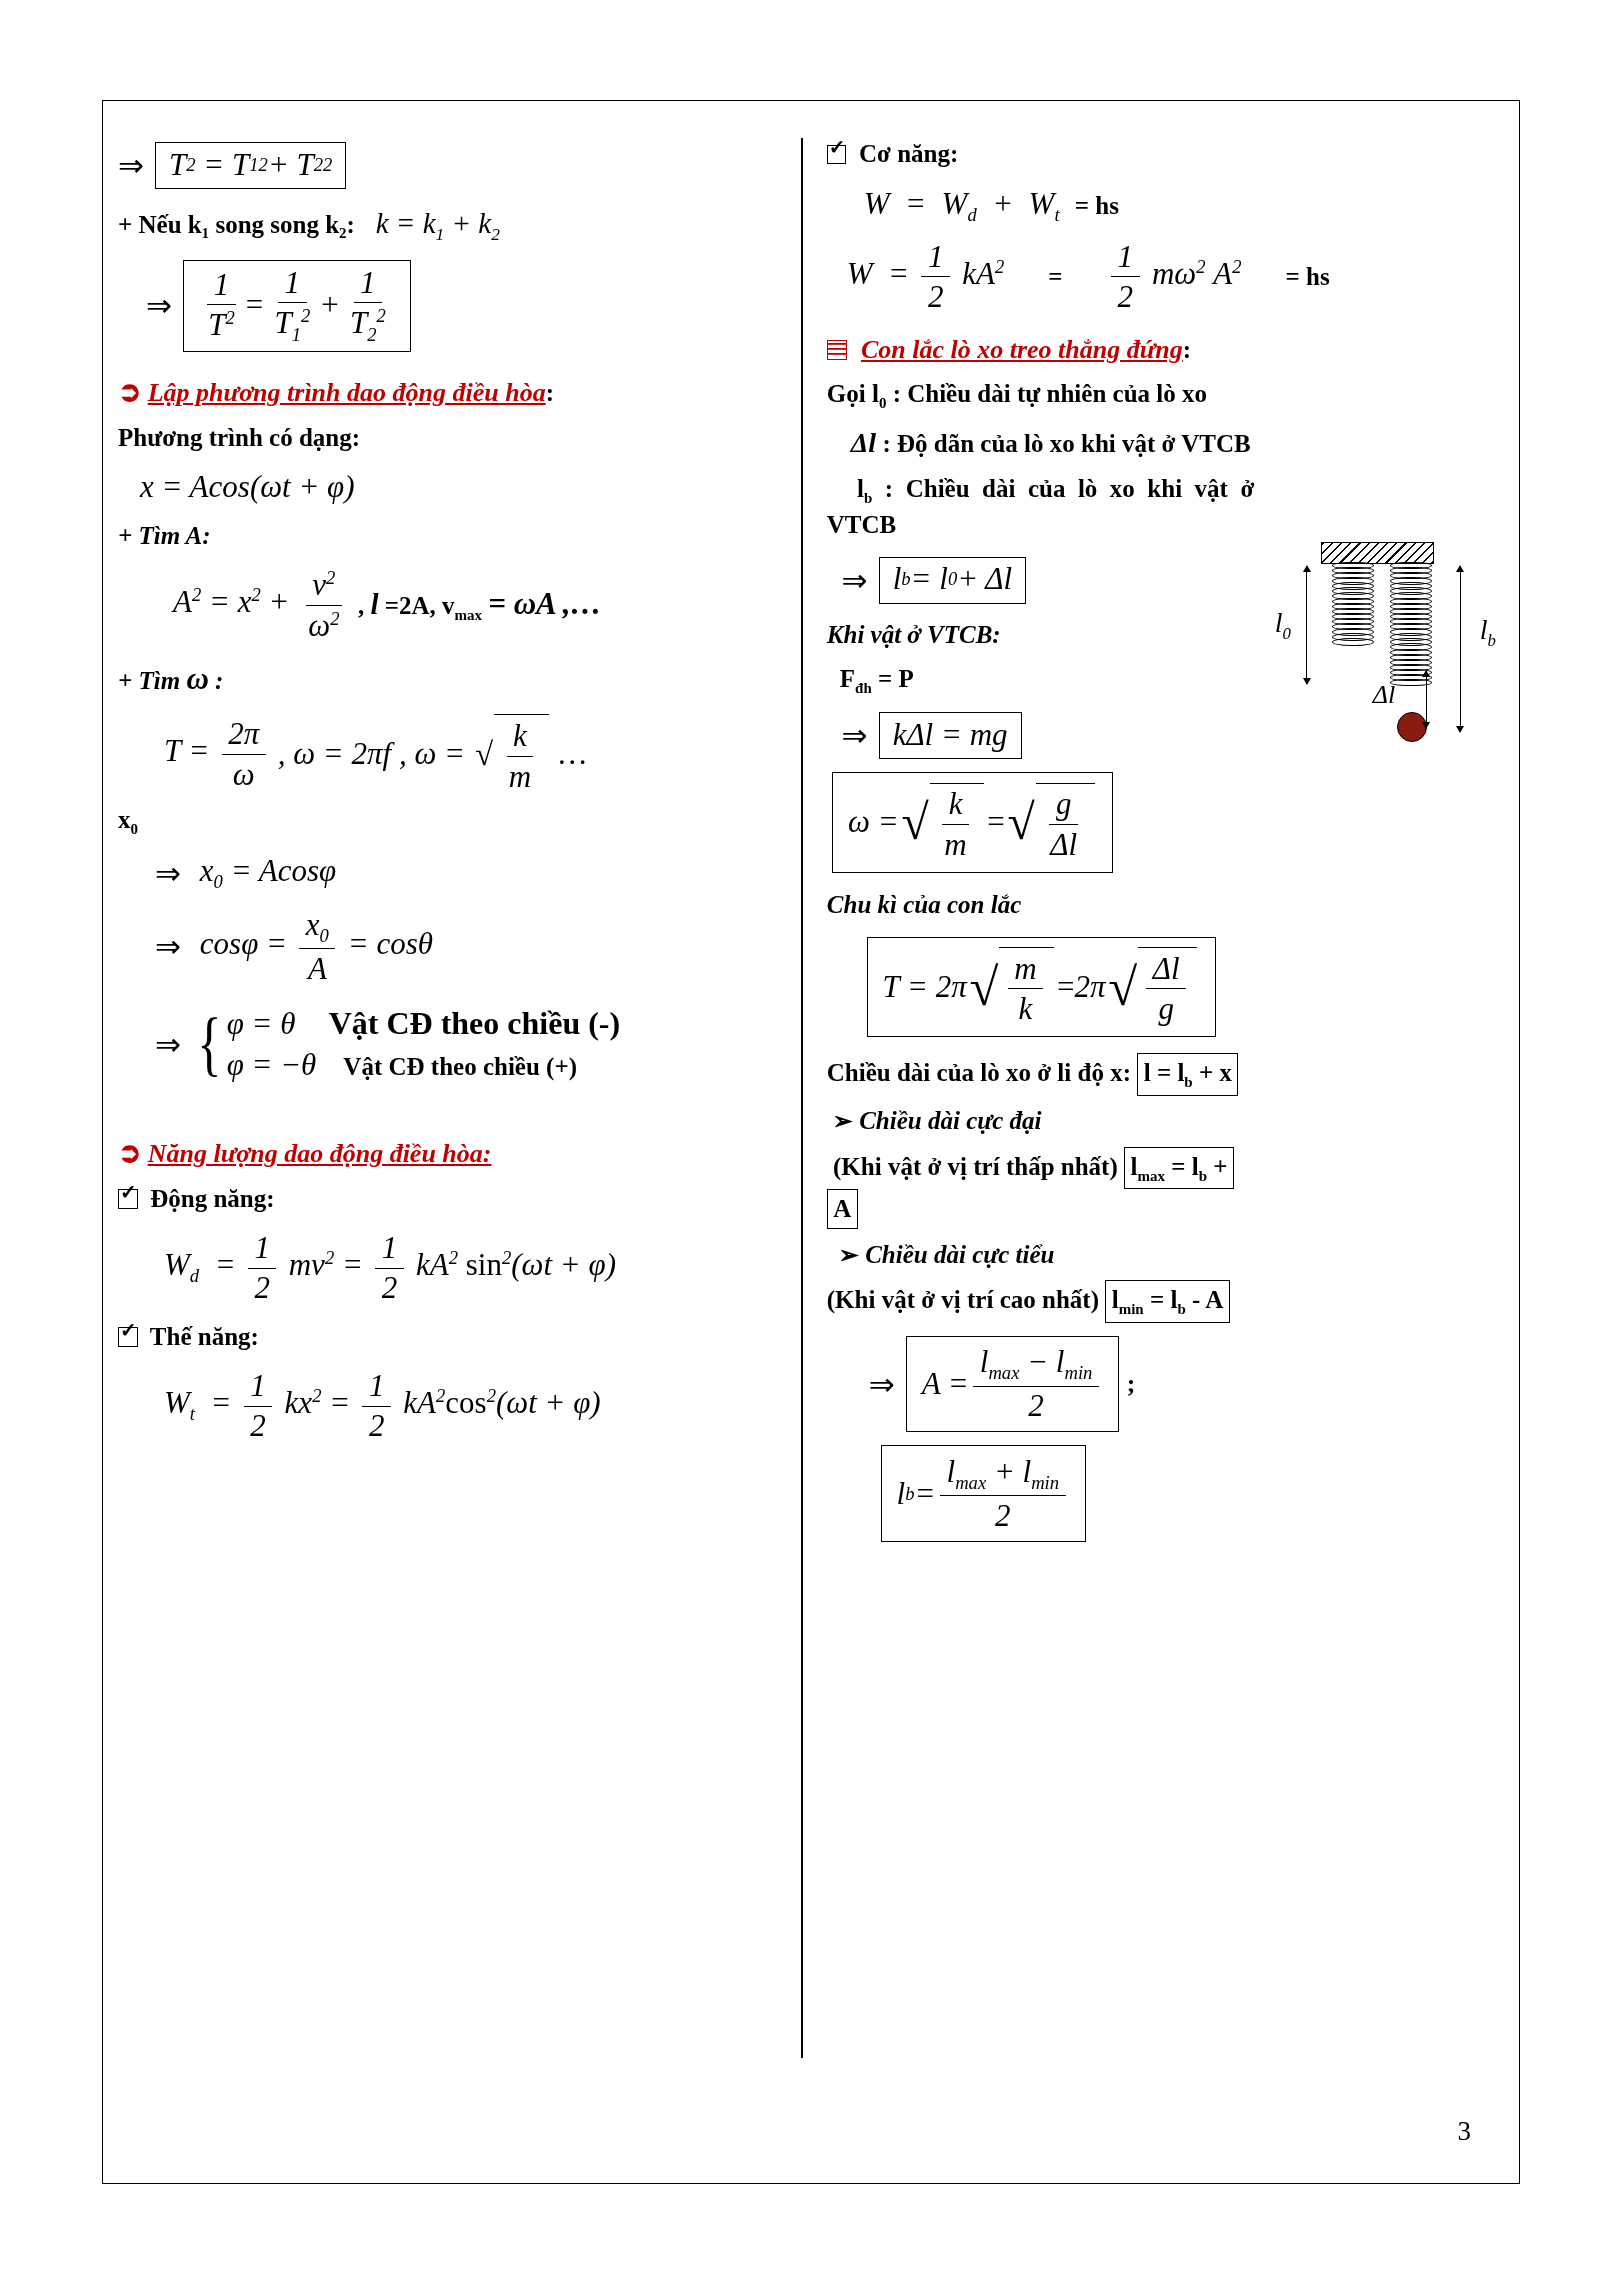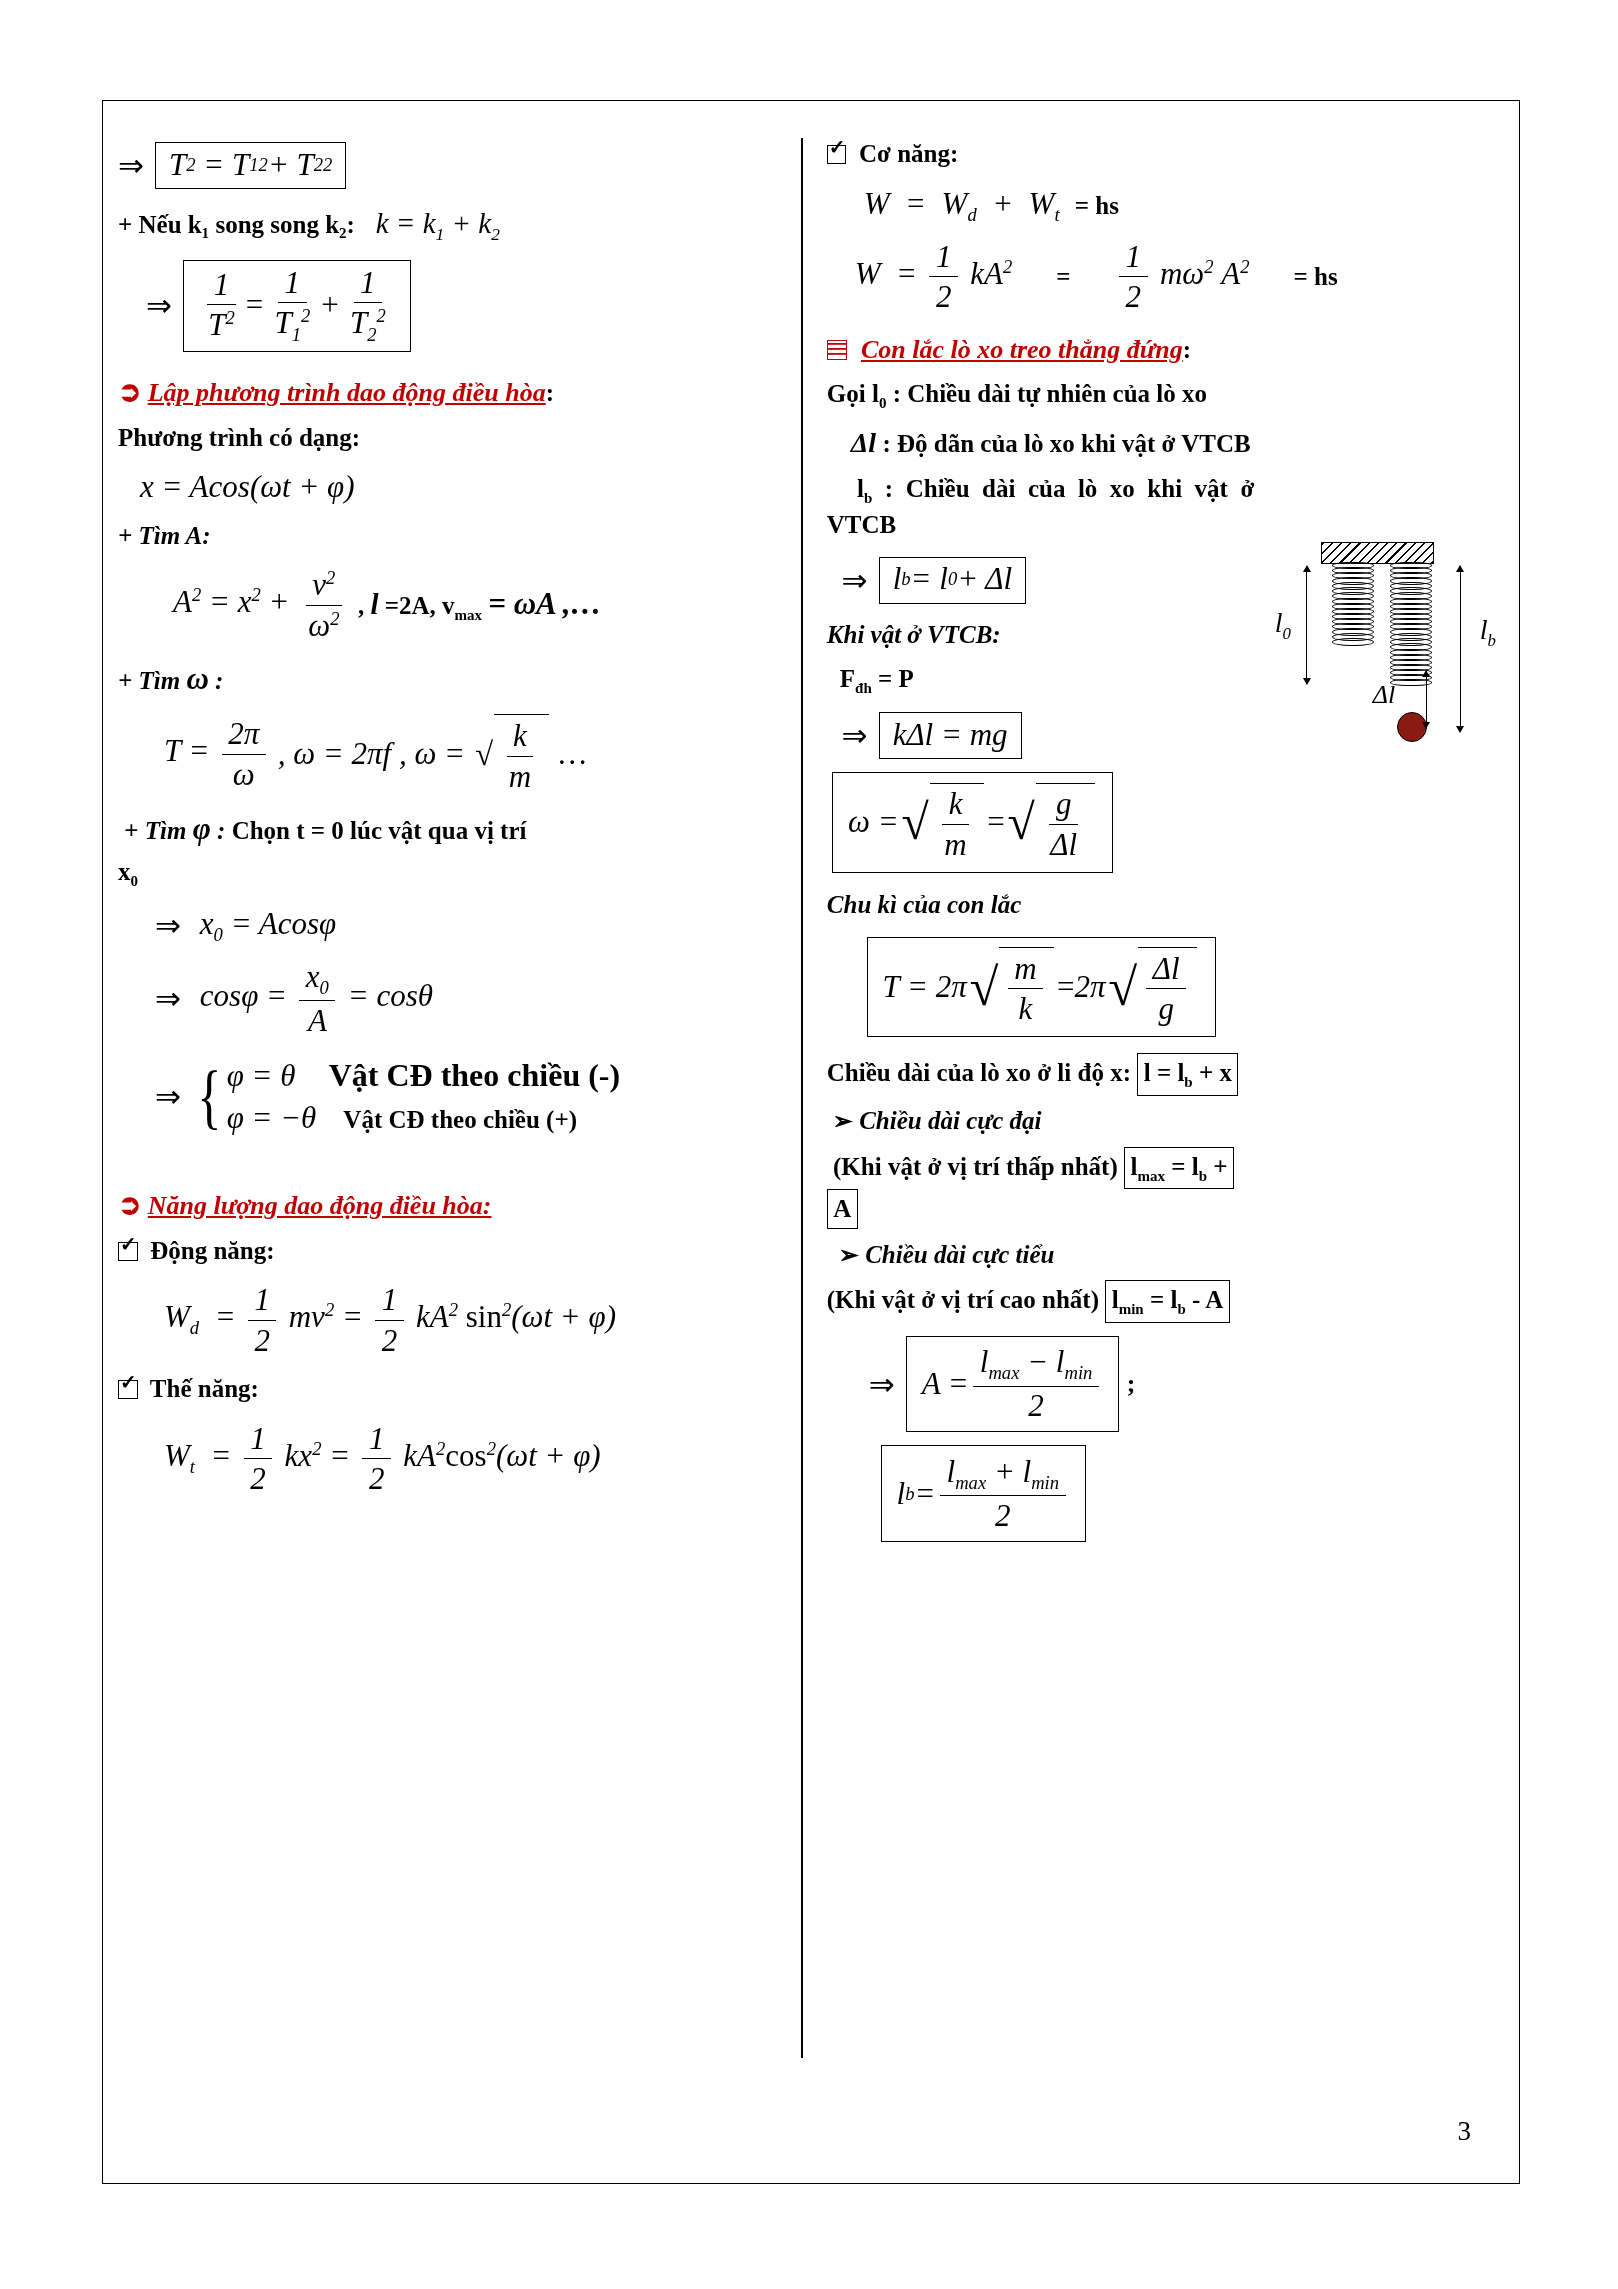--- a/index.html
+++ b/index.html
@@ -331,23 +331,20 @@
         <span class="radicand">
             <span class="frac">
               <span class="num">k</span>
               <span class="den">m</span>
             </span>
           </span>
       </span>
       <span class="math">…</span>
     </div>
 
-    <div class="line bold">
-      &nbsp;+ <i>Tìm</i> <span class="math">φ</span> <i>:</i> Chọn t = 0 lúc vật qua vị trí
-    </div>
     <div class="line bold" style="margin-top:-5.5px;">x<sub class="r">0</sub></div>
 
     <div class="mathline" style="margin-left:37px;">
       <span class="arrow">⇒</span>
       <span class="math">&nbsp;x<sub class="e">0</sub> = Acosφ</span>
     </div>
 
     <div class="mathline" style="margin-left:37px;">
       <span class="arrow">⇒</span>
       <span class="math">
@@ -437,21 +434,21 @@
       <span>Cơ năng:</span>
     </div>
 
     <div class="mathline" style="margin-left:37px;">
       <span class="math">
         W&nbsp; =&nbsp; W<sub class="e">d</sub>&nbsp; +&nbsp; W<sub class="e">t</sub>&nbsp;
       </span>
       <span class="bold" style="font-size:25px;">= hs</span>
     </div>
 
-    <div class="mathline" style="margin-left:28px;gap:44px;">
+    <div class="mathline" style="margin-left:20px;gap:44px;">
       <span class="math">
         W&nbsp; =
         <span class="frac">
             <span class="num">1</span>
             <span class="den">2</span>
           </span>
         kA<sup class="e">2</sup>
       </span>
       <span class="bold" style="font-size:25px;">=</span>
       <span class="math">

